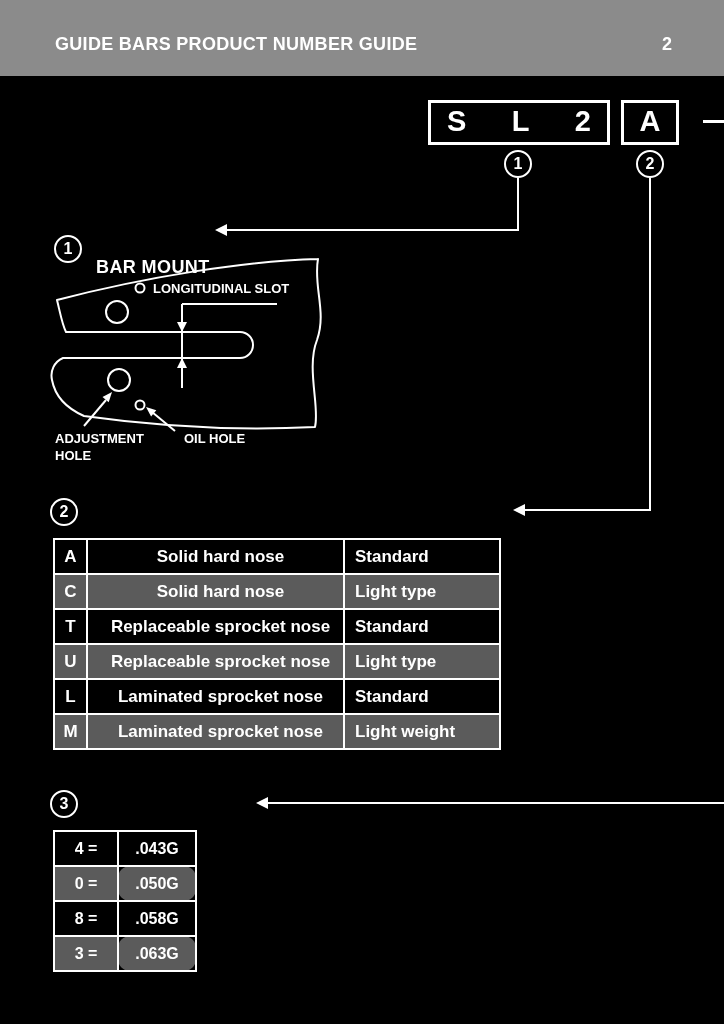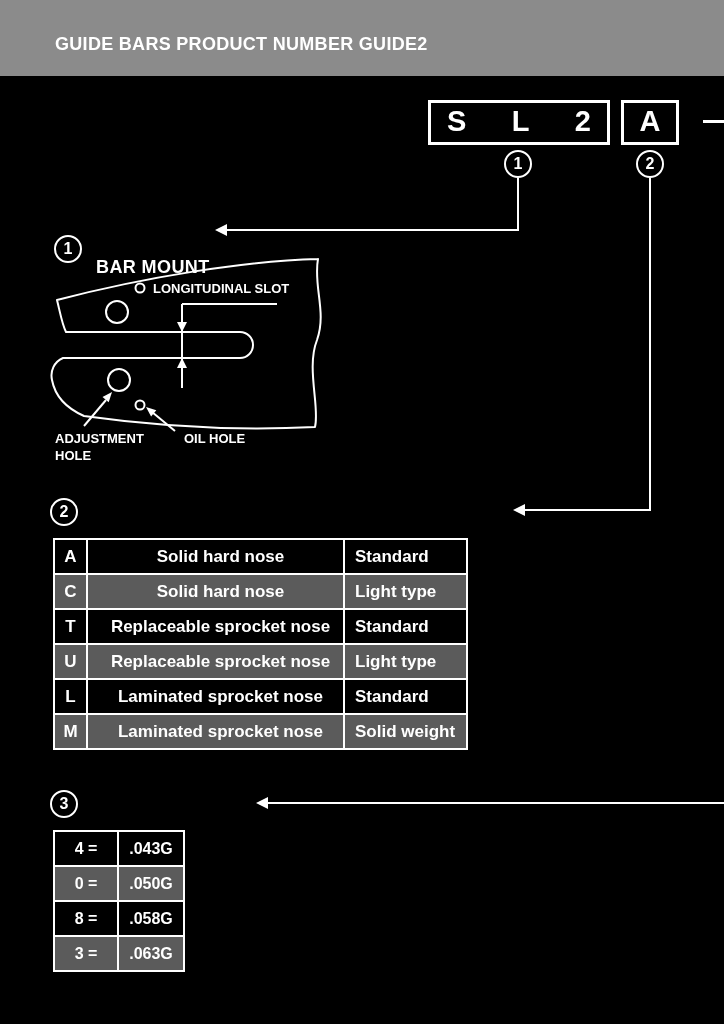--- a/index.html
+++ b/index.html
@@ -6,21 +6,21 @@
   html, body { background: #000; }
   body { font-family: "Liberation Sans", sans-serif; }
   .page {
     position: relative; width: 724px; height: 1024px;
     background: #000; color: #fff; overflow: hidden;
   }
   
   .header {
     position: absolute; left: 0; top: 0; width: 724px; height: 76px;
     background: #8b8b8b; display: flex; align-items: center;
-    padding: 12px 52px 0 55px;
+    justify-content: space-between; padding: 12px 52px 0 55px;
   }
   .header-title { font-size: 18px; font-weight: bold; letter-spacing: 0.3px; }
   .header-page { font-size: 18px; font-weight: bold; }
   
   .code-box {
     position: absolute; top: 100px; height: 45px; border: 3px solid #fff;
     display: flex; align-items: center; font-size: 29px; font-weight: bold;
     background: #000;
   }
   .code-box-1 { left: 428px; width: 182px; justify-content: space-between; padding: 0 16px 3px 16px; }
@@ -47,24 +47,24 @@
   
   table { position: absolute; border-collapse: collapse; }
   td {
     border: 2px solid #fff; height: 35px; color: #fff;
     font-weight: bold; font-size: 17px; vertical-align: middle;
   }
   .row-dark { background: #000; }
   .row-gray { background: #5b5b5b; }
   .type-table .code-cell { width: 33px; text-align: center; }
   .type-table .desc-cell { width: 257px; padding-left: 10px; text-align: center; }
-  .type-table .type-cell { width: 123px; padding-left: 10px; }
+  .type-table .type-cell { width: 156px; padding-left: 10px; }
   .groove-table td { font-size: 16px; text-align: center; }
   .groove-table .code-cell { width: 64px; }
-  .groove-table .gauge-cell { width: 66px; }
+  .groove-table .gauge-cell { width: 78px; border-radius: 12px; }
   
   .diagram { position: absolute; left: 40px; top: 252px; }
   .diagram text { font-family: "Liberation Sans", sans-serif; font-weight: bold; font-size: 13px; fill: #fff; }
   .diagram .stroke { stroke: #fff; stroke-width: 2; fill: none; }
   .diagram .fillw { fill: #fff; stroke: none; }
 </style>
 </head>
 <body>
 
 <div class="page">
@@ -166,21 +166,21 @@
         <td class="type-cell">Light type</td>
       </tr>
       <tr class="row-dark">
         <td class="code-cell">L</td>
         <td class="desc-cell">Laminated sprocket nose</td>
         <td class="type-cell">Standard</td>
       </tr>
       <tr class="row-gray">
         <td class="code-cell">M</td>
         <td class="desc-cell">Laminated sprocket nose</td>
-        <td class="type-cell">Solid weight</td>
+        <td class="type-cell">Light weight</td>
       </tr>
     </tbody>
   </table>
 
   <div class="section-heading" style="left:50px; top:790px;">
     <span class="circle-num">3</span>
   </div>
 
   <table class="groove-table" style="left:53px; top:830px;">
     <tbody>

